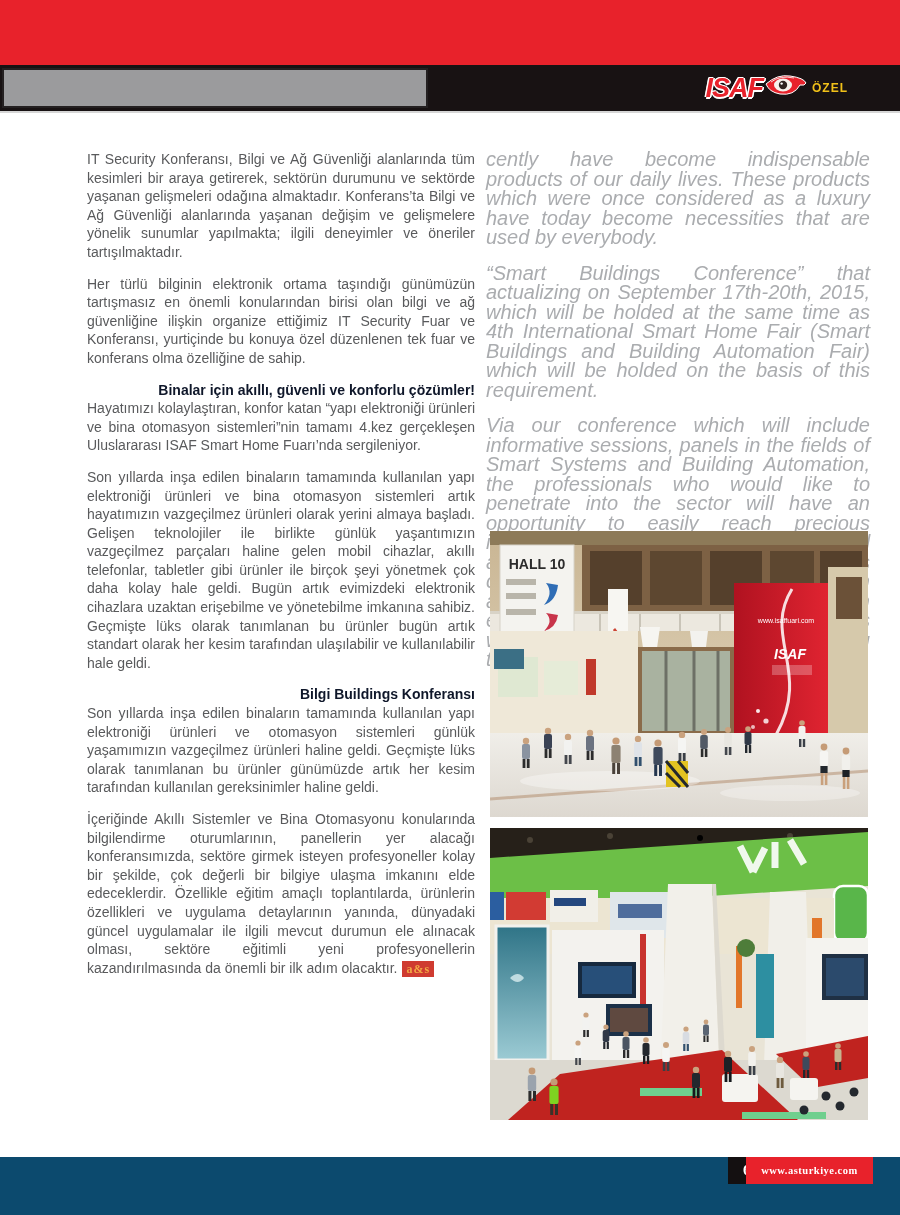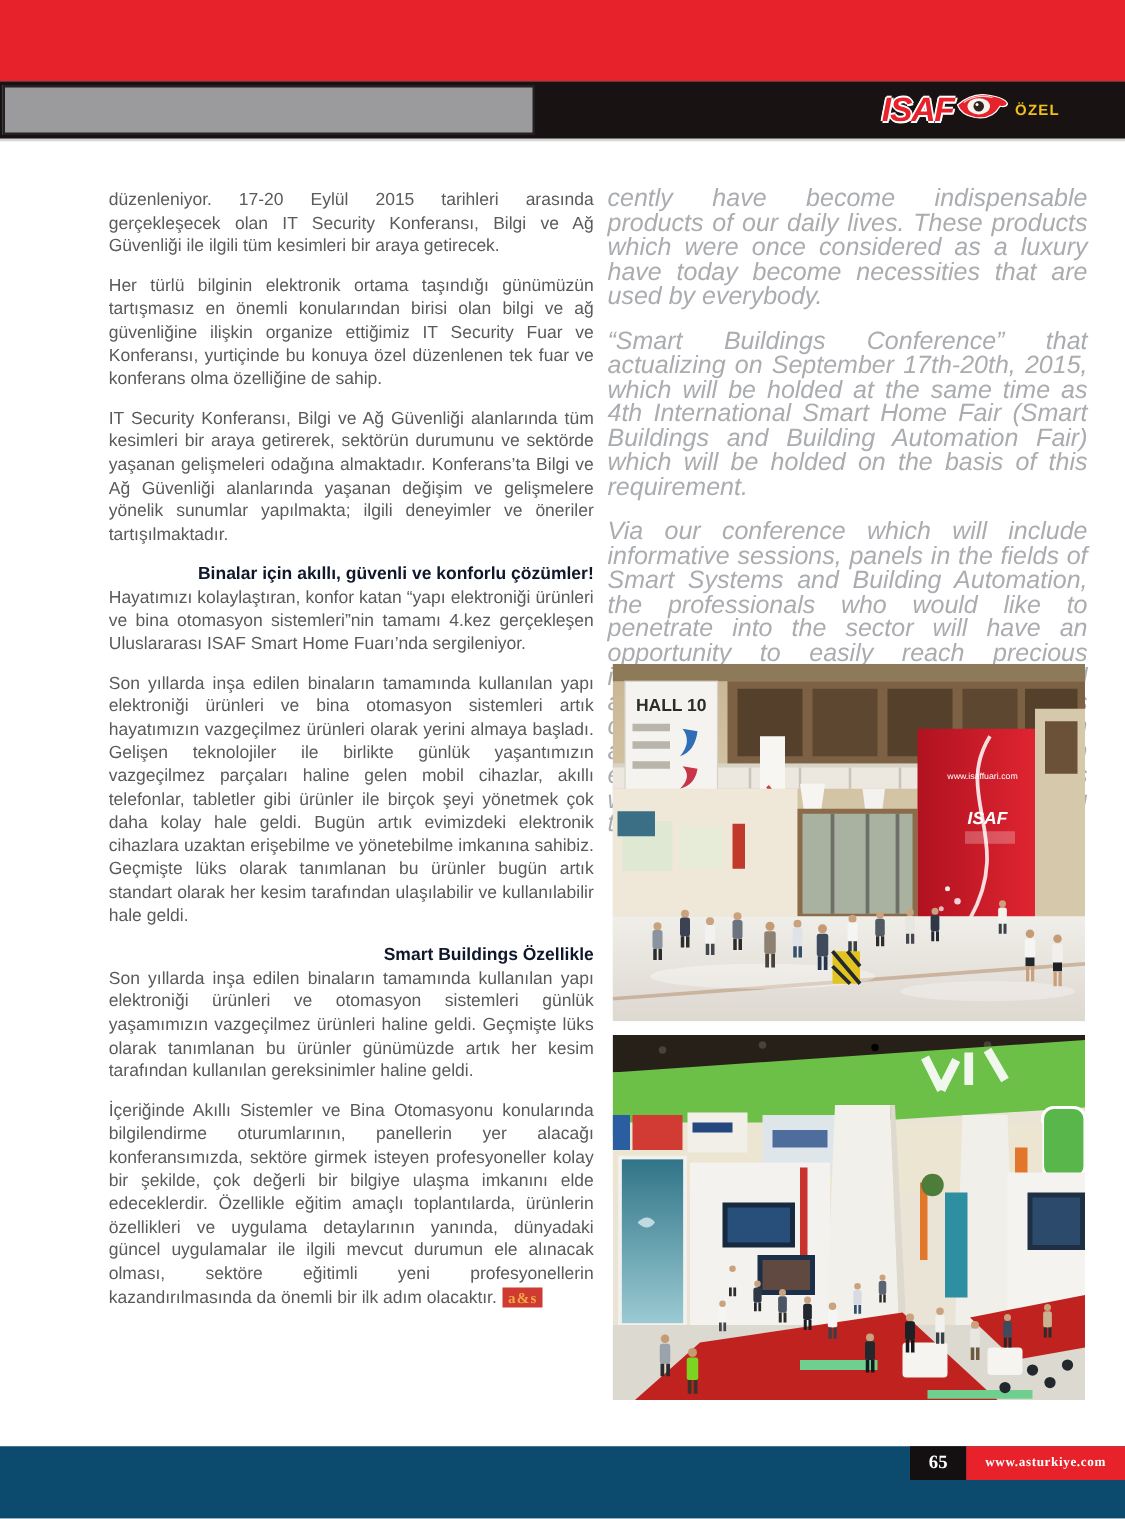--- a/index.html
+++ b/index.html
@@ -51,21 +51,21 @@
   .photo-2 { top:828px; height:292px; }
   .photo svg { display:block; }
   
   .footer-strip { position:absolute; left:0; top:1157px; width:900px; height:58px; background:#0c4a6e; }
   .footer-page {
     position:absolute; left:728px; top:0; width:45px; height:27px; background:#141011;
     color:#ffffff; font-family:"Liberation Serif", serif; font-weight:bold; font-size:15px;
     display:flex; align-items:center; justify-content:center;
   }
   .footer-site {
-    position:absolute; left:773px; top:0; width:127px; height:27px; background:#e8222b;
+    position:absolute; left:746px; top:0; width:127px; height:27px; background:#e8222b;
     color:#ffffff; font-family:"Liberation Serif", serif; font-weight:bold; font-size:10.5px;
     letter-spacing:0.5px; display:flex; align-items:center; justify-content:center;
   }
 </style>
 </head>
 <body>
 
 <div class="page">
 
   <div class="bar-red"></div>
@@ -81,27 +81,26 @@
           <circle cx="16.6" cy="11.6" r="1.2" fill="#ffffff"></circle>
           <path d="M6,10 Q15,3 29,6" stroke="#ffffff" stroke-width="1" fill="none" opacity="0.8"></path>
         </svg>
       </span>
       <span class="logo-ozel">ÖZEL</span>
     </div>
   </div>
   <div class="hairline"></div>
 
   <div class="col-left">
-    <p>düzenleniyor. 17-20 Eylül 2015 tarihleri arasında gerçekleşecek olan IT Security Konferansı, Bilgi ve Ağ Güvenliği ile ilgili tüm kesimleri bir araya getirecek.</p>
+    <p>IT Security Konferansı, Bilgi ve Ağ Güvenliği alanlarında tüm kesimleri bir araya getirerek, sektörün durumunu ve sektörde yaşanan gelişmeleri odağına almaktadır. Konferans’ta Bilgi ve Ağ Güvenliği alanlarında yaşanan değişim ve gelişmelere yönelik sunumlar yapılmakta; ilgili deneyimler ve öneriler tartışılmaktadır.</p>
     <p>Her türlü bilginin elektronik ortama taşındığı günümüzün tartışmasız en önemli konularından birisi olan bilgi ve ağ güvenliğine ilişkin organize ettiğimiz IT Security Fuar ve Konferansı, yurtiçinde bu konuya özel düzenlenen tek fuar ve konferans olma özelliğine de sahip.</p>
-    <p>IT Security Konferansı, Bilgi ve Ağ Güvenliği alanlarında tüm kesimleri bir araya getirerek, sektörün durumunu ve sektörde yaşanan gelişmeleri odağına almaktadır. Konferans’ta Bilgi ve Ağ Güvenliği alanlarında yaşanan değişim ve gelişmelere yönelik sunumlar yapılmakta; ilgili deneyimler ve öneriler tartışılmaktadır.</p>
     <h3>Binalar için akıllı, güvenli ve konforlu çözümler!</h3>
     <p>Hayatımızı kolaylaştıran, konfor katan “yapı elektroniği ürünleri ve bina otomasyon sistemleri”nin tamamı 4.kez gerçekleşen Uluslararası ISAF Smart Home Fuarı’nda sergileniyor.</p>
     <p>Son yıllarda inşa edilen binaların tamamında kullanılan yapı elektroniği ürünleri ve bina otomasyon sistemleri artık hayatımızın vazgeçilmez ürünleri olarak yerini almaya başladı. Gelişen teknolojiler ile birlikte günlük yaşantımızın vazgeçilmez parçaları haline gelen mobil cihazlar, akıllı telefonlar, tabletler gibi ürünler ile birçok şeyi yönetmek çok daha kolay hale geldi. Bugün artık evimizdeki elektronik cihazlara uzaktan erişebilme ve yönetebilme imkanına sahibiz. Geçmişte lüks olarak tanımlanan bu ürünler bugün artık standart olarak her kesim tarafından ulaşılabilir ve kullanılabilir hale geldi.</p>
-    <h3>Smart Buildings Özellikle</h3>
+    <h3>Bilgi Buildings Konferansı</h3>
     <p>Son yıllarda inşa edilen binaların tamamında kullanılan yapı elektroniği ürünleri ve otomasyon sistemleri günlük yaşamımızın vazgeçilmez ürünleri haline geldi. Geçmişte lüks olarak tanımlanan bu ürünler günümüzde artık her kesim tarafından kullanılan gereksinimler haline geldi.</p>
     <p><span>İçeriğinde Akıllı Sistemler ve Bina Otomasyonu konularında bilgilendirme oturumlarının, panellerin yer alacağı konferansımızda, sektöre girmek isteyen profesyoneller kolay bir şekilde, çok değerli bir bilgiye ulaşma imkanını elde edeceklerdir. Özellikle eğitim amaçlı toplantılarda, ürünlerin özellikleri ve uygulama detaylarının yanında, dünyadaki güncel uygulamalar ile ilgili mevcut durumun ele alınacak olması, sektöre eğitimli yeni profesyonellerin kazandırılmasında da önemli bir ilk adım olacaktır.</span><span class="as-logo">a&amp;s</span></p>
   </div>
 
   <div class="col-right">
     <p>cently have become indispensable products of our daily lives. These products which were once considered as a luxury have today become necessities that are used by everybody.</p>
     <p>“Smart Buildings Conference”  that actualizing on September 17th-20th, 2015, which will be holded at the same time as 4th International Smart Home Fair (Smart Buildings and Building Automation Fair) which will be holded on the basis of this requirement.</p>
     <p>Via our conference which will include informative sessions, panels in the fields of Smart Systems and Building Automation, the professionals who would like to penetrate into the sector will have an opportunity to easily reach precious information. That the specifications and application details of products as well as current applications and current situation around the world will be dealt with especially in the training-oriented sessions will be the first important step to bring trained new professionals in the sector.</p>
   </div>
 

